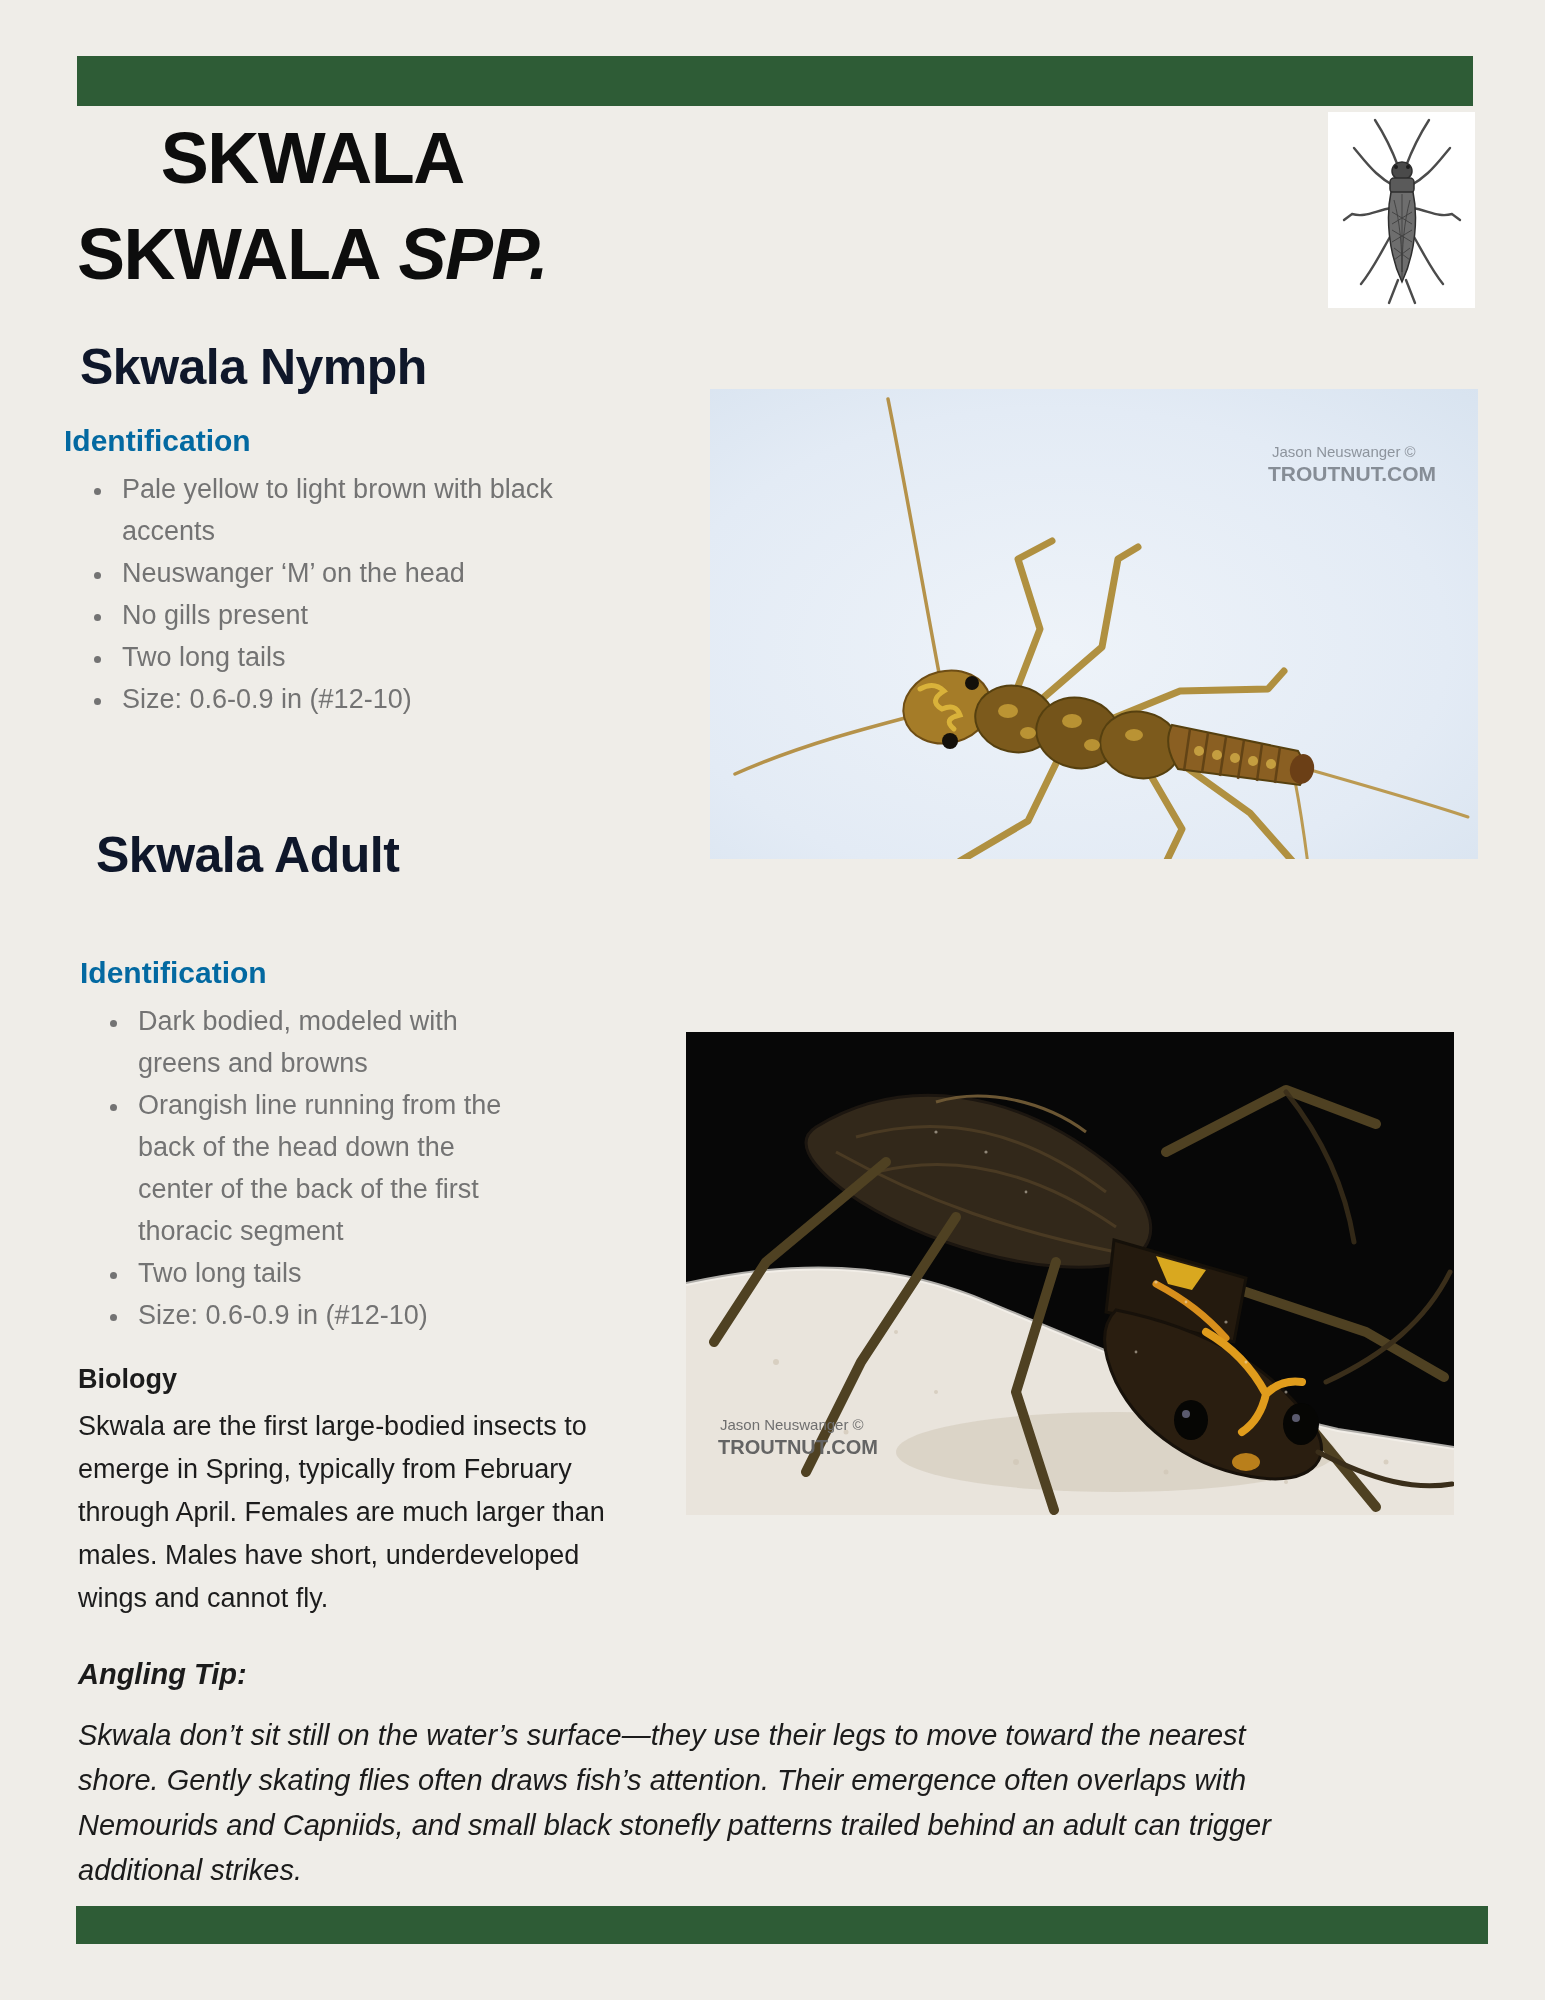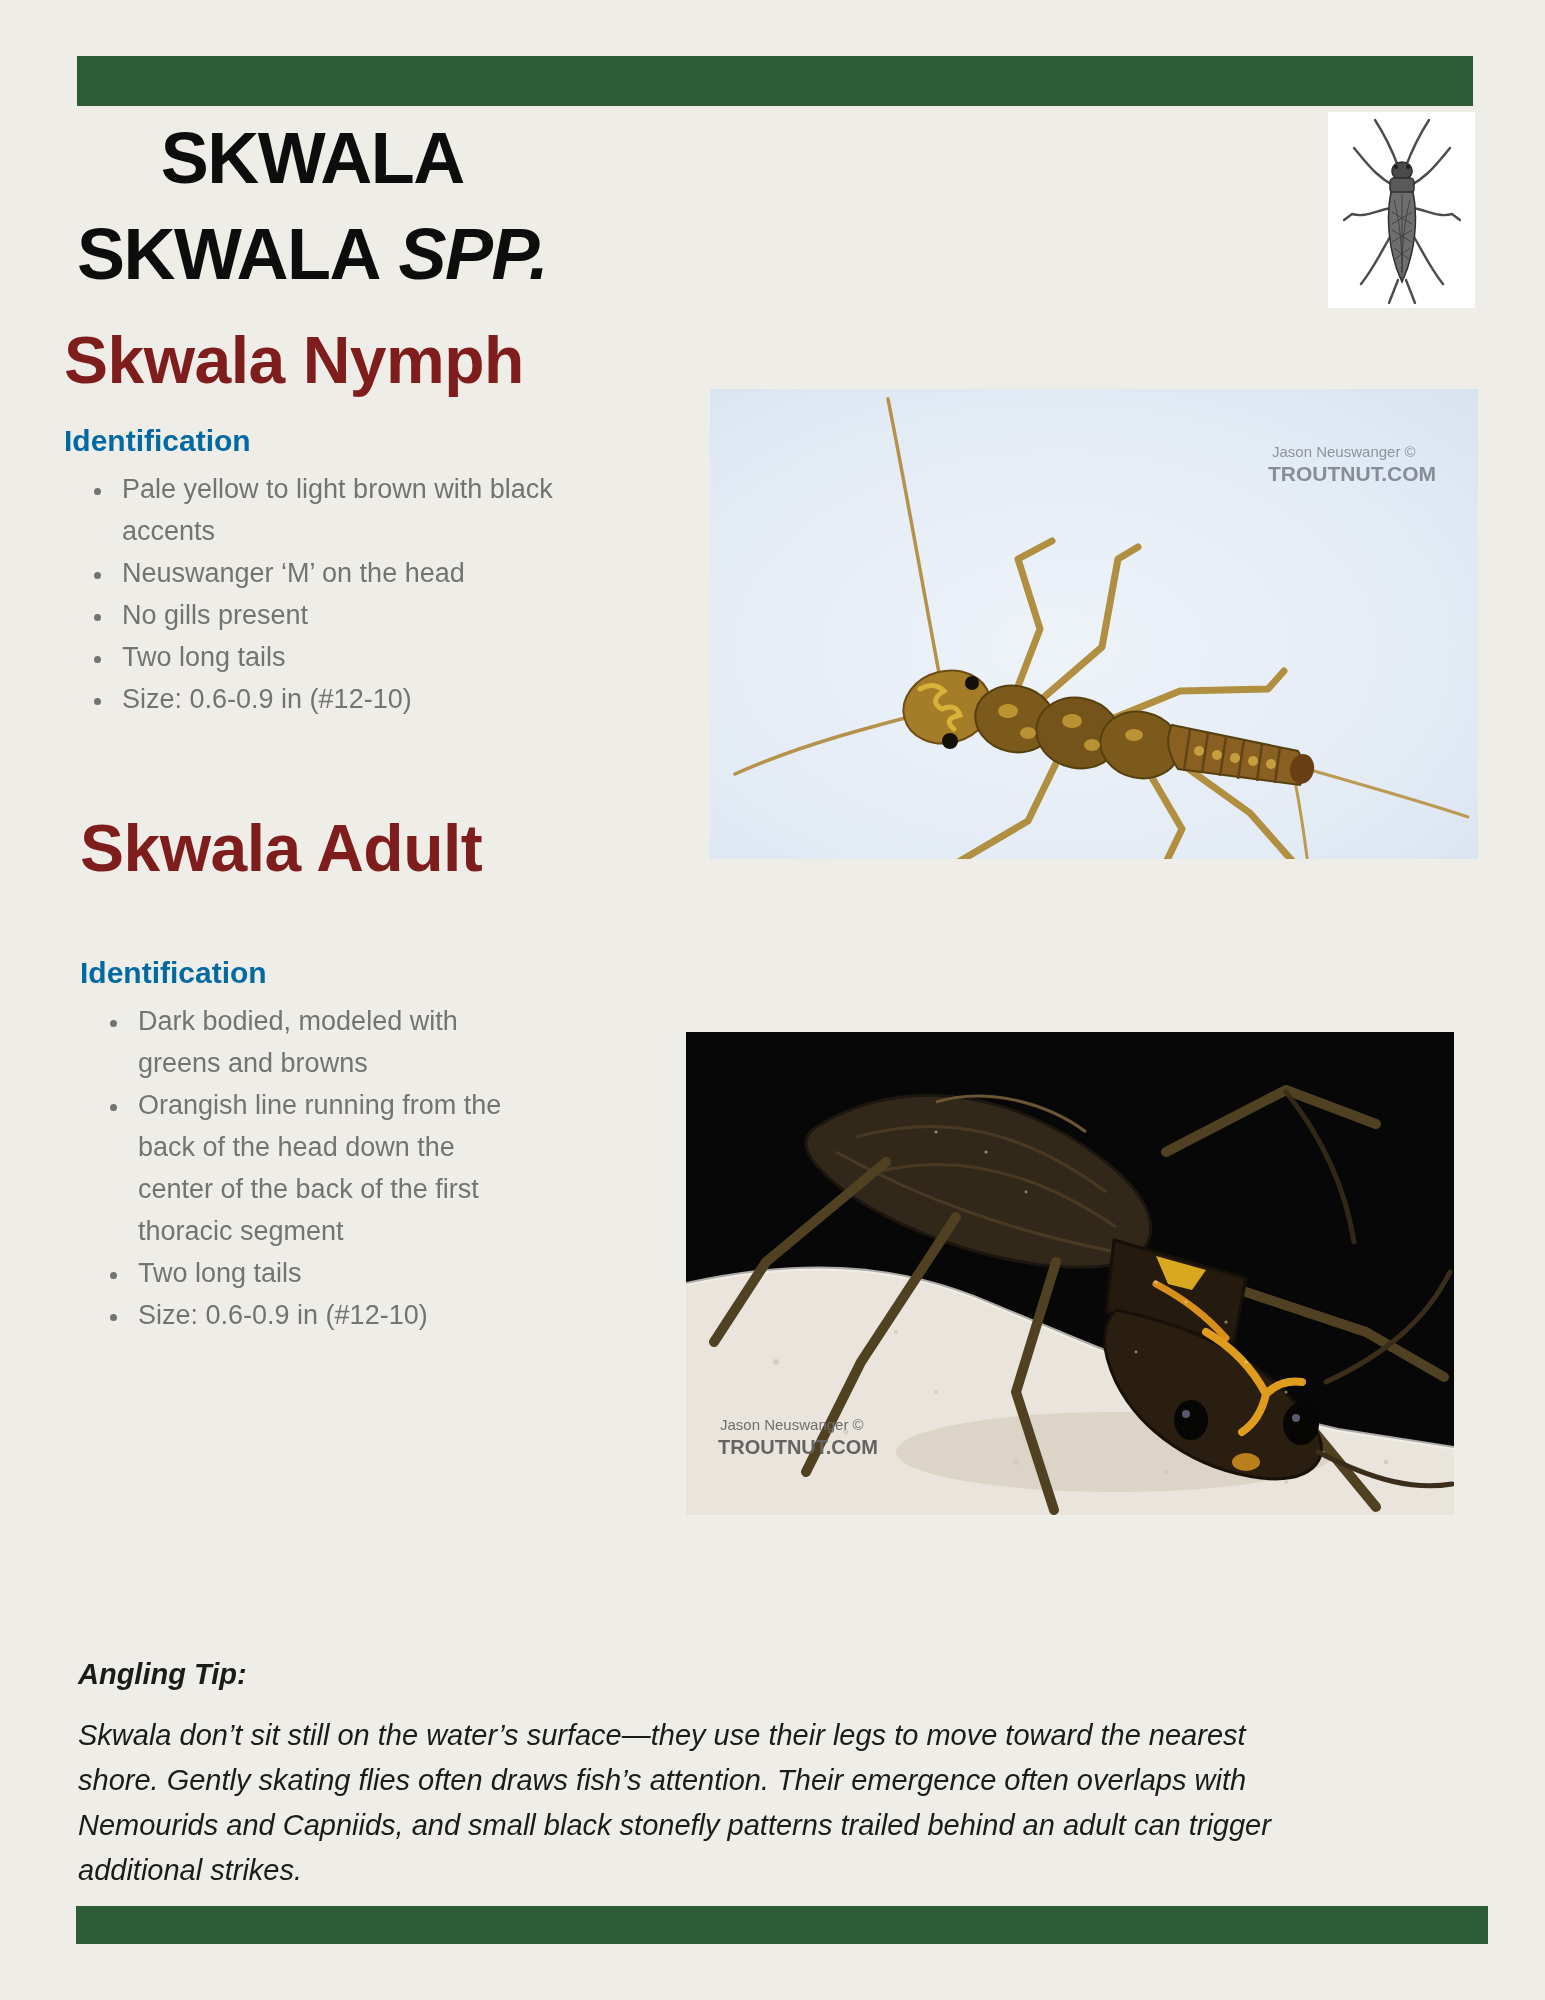--- a/index.html
+++ b/index.html
@@ -9,22 +9,22 @@
     font-family:"Liberation Sans","DejaVu Sans",sans-serif;
   }
   .green-bar{position:absolute;background:#2e5c36;}
   .green-bar.top{left:77px;top:56px;width:1396px;height:50px;}
   .green-bar.bottom{left:76px;top:1906px;width:1412px;height:38px;}
 
   .title{position:absolute;left:77px;top:110px;font-size:72px;font-weight:800;
          line-height:96px;letter-spacing:-1.5px;color:#0d0d0d;white-space:nowrap;text-align:center;}
   .title .species{font-style:italic;}
 
-  .section-heading{position:absolute;margin:0;font-size:66px;font-weight:700;
-         letter-spacing:-0.5px;color:#7f1d1d;white-space:nowrap;}
+  .section-heading{position:absolute;margin:16px;font-size:50px;font-weight:700;
+         letter-spacing:-0.5px;color:#0f172a;white-space:nowrap;}
   #nymph-heading{left:64px;top:322px;}
   #adult-heading{left:80px;top:810px;}
 
   .text-block{position:absolute;}
   .sub-label{margin:0 0 10px 0;font-size:30px;font-weight:700;color:#0369a1;}
   ul.bullets{margin:0;padding:0 0 0 50px;font-size:27px;line-height:42px;color:#737373;}
   ul.bullets li{padding-left:8px;}
   ul.bullets li::marker{font-size:0.82em;}
 
   #nymph-ident{left:64px;top:424px;width:520px;}
@@ -176,20 +176,24 @@
   <div class="text-block" id="adult-ident">
     <p class="sub-label">Identification</p>
     <ul class="bullets">
       <li>Dark bodied, modeled with greens and browns</li>
       <li>Orangish line running from the back of the head down the center of the back of the first thoracic segment</li>
       <li>Two long tails</li>
       <li>Size: 0.6-0.9 in (#12-10)</li>
     </ul>
   </div>
 
+  <div class="text-block" id="biology">
+    <p class="sub-label">Biology</p>
+    <p>Skwala are the first large-bodied insects to emerge in Spring, typically from February through April. Females are much larger than males. Males have short, underdeveloped wings and cannot fly.</p>
+  </div>
 
   <div class="photo" id="adult-photo">
     <svg viewBox="0 0 768 483">
       <rect width="768" height="483" fill="#070707"></rect>
 
       <path d="M0,252 C110,228 205,230 300,270 C420,320 540,372 652,398 L768,416 L768,483 L0,483 Z" fill="#e9e4dc"></path>
       <path d="M0,252 C110,228 205,230 300,270 C420,320 540,372 652,398 L768,416" fill="none" stroke="#f5f2ec" stroke-width="4" opacity="0.7"></path>
       <g fill="#cdc2b0" opacity="0.6">
         <circle cx="90" cy="330" r="3"></circle>
           <circle cx="160" cy="400" r="2.5"></circle>

